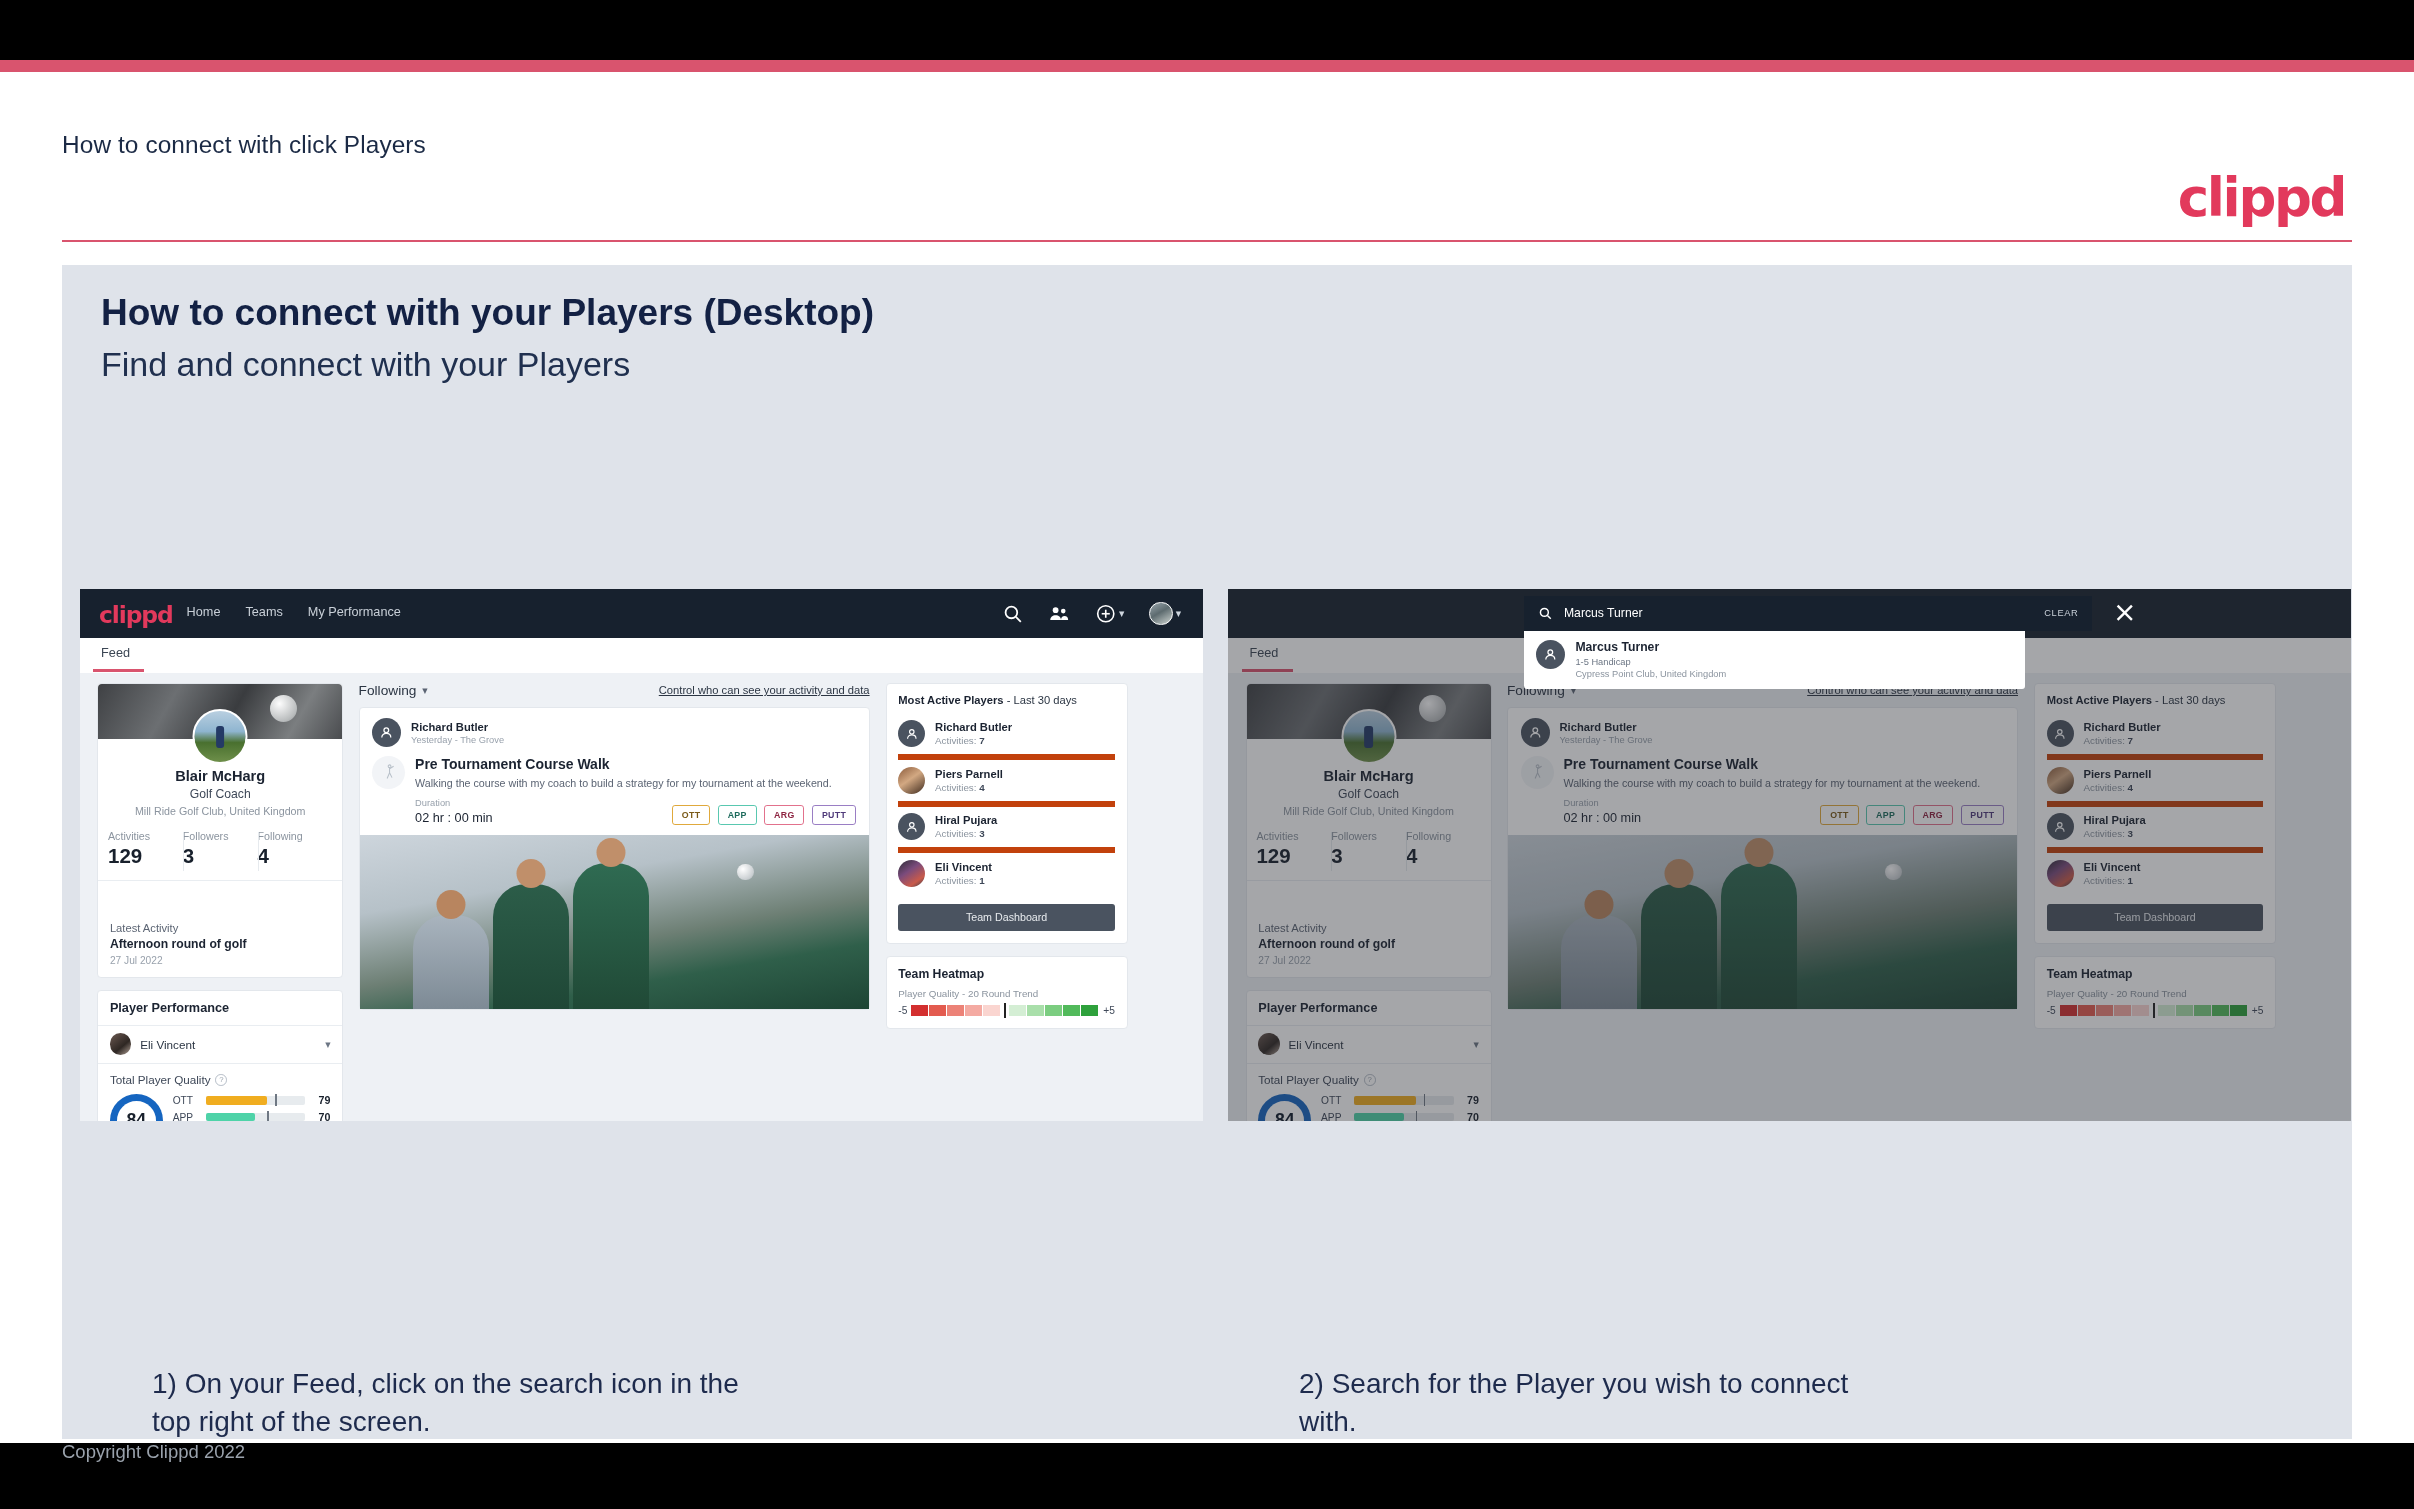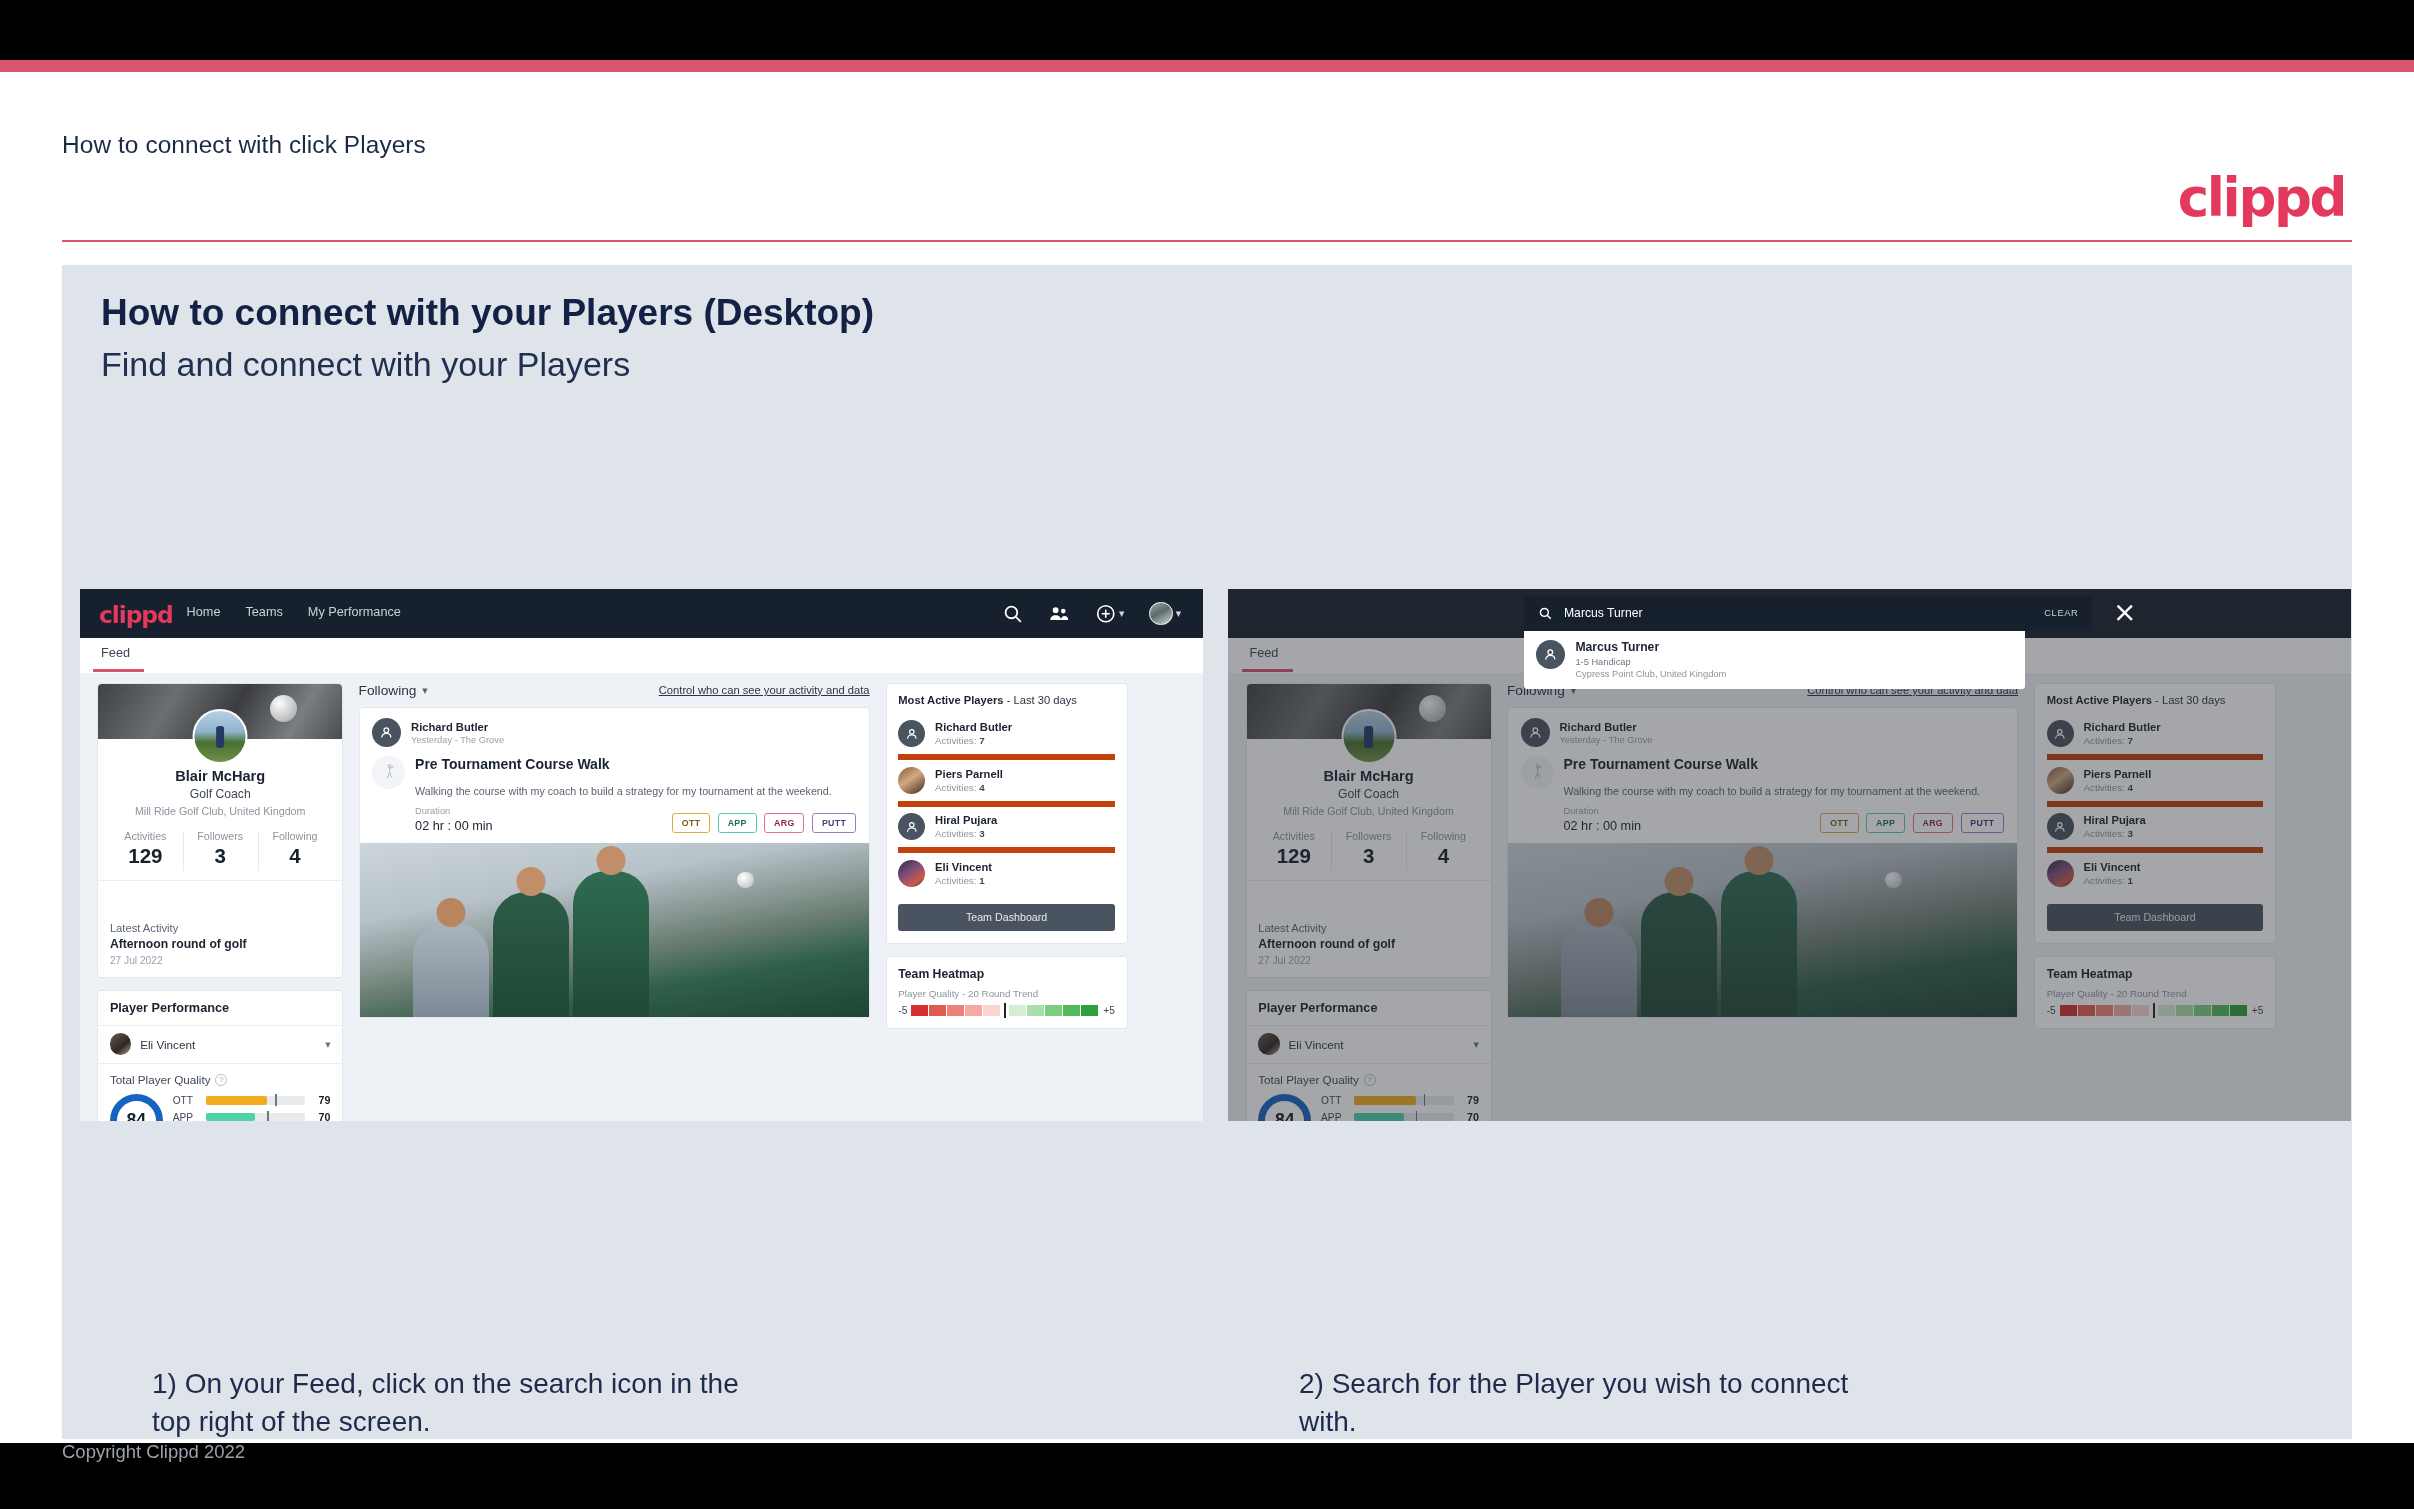--- a/index.html
+++ b/index.html
@@ -102,21 +102,21 @@
   }
   .prof-avatar .fig {
     position: absolute; left: 50%; top: 30%; transform: translateX(-50%);
     width: 8.8px; height: 21.5px; background: #243a66; border-radius: 2.9px;
   }
   .prof-body { padding: 29px 9.8px 0; text-align: center; }
   .prof-name { font-size: 14.6px; font-weight: bold; color: #1b2331; }
   .prof-role { font-size: 12.2px; color: #3e4858; margin-top: 2.9px; }
   .prof-club { font-size: 10.7px; color: #8b949f; margin-top: 3.9px; }
   .stats { display: flex; margin-top: 13.7px; padding-bottom: 11.7px; }
-  .stat { flex: 1; text-align: center; position: relative; }
+  .stat { flex: 1; text-align: left; position: relative; }
   .stat + .stat::before {
     content: ""; position: absolute; left: 0; top: 2px; width: 1px; height: 39px; background: #e6eaee;
   }
   .stat-lbl { font-size: 10.7px; color: #8b949f; }
   .stat-val { font-size: 20.5px; font-weight: bold; color: #18202c; margin-top: 2px; }
   .divider { height: 1px; background: #e9edf1; }
   .latest { padding: 9.8px 11.7px 11.7px; text-align: left; }
   .latest-lbl { font-size: 11.2px; color: #5b6473; margin-top: 31px; }
   .latest-name { font-size: 12.2px; font-weight: bold; color: #1b2331; margin-top: 2.9px; }
   .latest-date { font-size: 10.2px; color: #98a1ac; margin-top: 3.9px; }
@@ -175,21 +175,21 @@
   .post-name { font-size: 11.2px; font-weight: bold; color: #1b2331; }
   .post-meta { font-size: 9.3px; color: #98a1ac; margin-top: 2px; }
   .post-body { display: flex; padding: 8.8px 12.7px 0; }
   .post-ico {
     width: 33px; height: 33px; border-radius: 50%; background: #f2f4f7;
     flex: 0 0 33px; display: flex; align-items: center; justify-content: center;
   }
   .post-ico svg { width: 19.5px; height: 19.5px; }
   .post-main { margin-left: 9.8px; flex: 1; }
   .post-title { font-size: 14px; font-weight: bold; color: #1b2331; }
-  .post-desc { font-size: 10.7px; color: #5b6473; margin-top: 13px; }
+  .post-desc { font-size: 10.7px; color: #5b6473; margin-top: 5px; }
   .post-dur-row { display: flex; align-items: flex-end; justify-content: space-between; margin-top: 8.8px; }
   .dur-lbl { font-size: 9.3px; color: #98a1ac; }
   .dur-val { font-size: 12.7px; color: #1b2331; margin-top: 2.9px; }
   .chips { display: flex; gap: 7.8px; }
   .chip {
     font-size: 8.8px; font-weight: bold; padding: 3.9px 8.8px; border-radius: 2.9px;
     background: #fff; letter-spacing: 0.3px;
   }
   .post-photo {
     margin-top: 9.8px; height: 174px; width: 100%;

